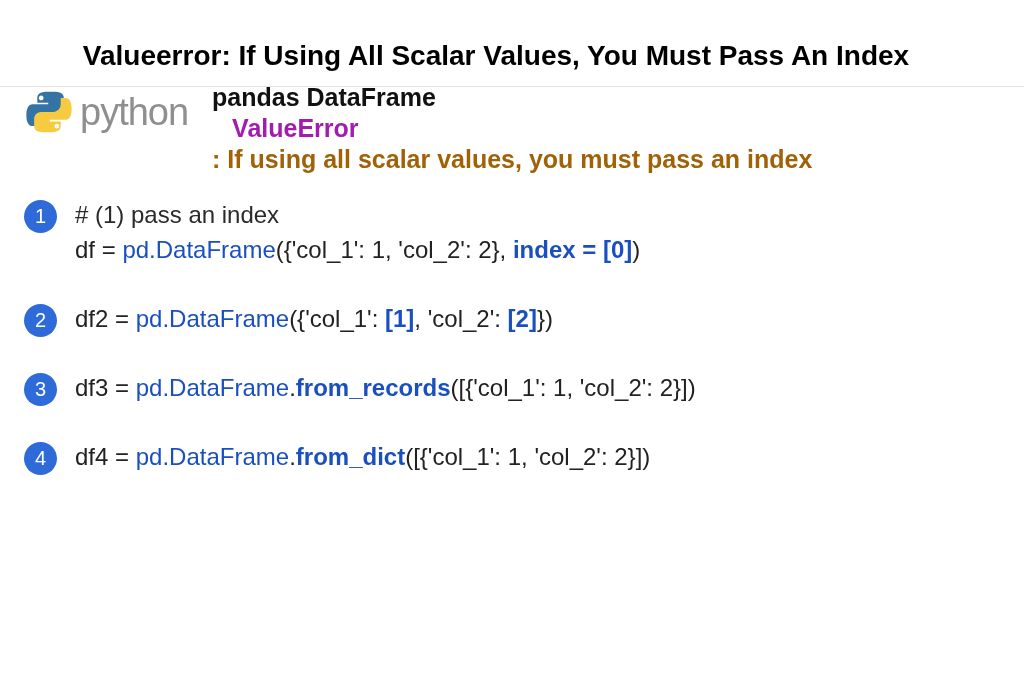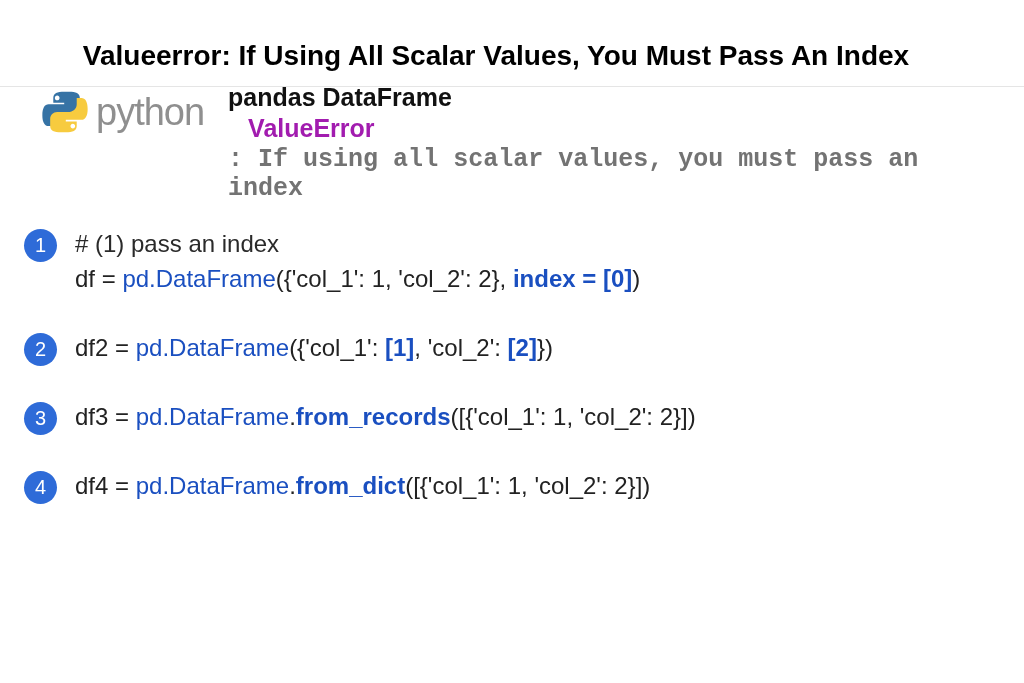--- a/index.html
+++ b/index.html
@@ -15,42 +15,42 @@
     font-weight: 900;
     font-size: 28px;
     color: #000;
     padding: 38px 112px 12px 80px;
     line-height: 1.3;
     border-bottom: 1px solid #e5e5e5;
   }
   .header-row {
     display: flex;
     align-items: flex-start;
-    padding: 4px 24px 18px 40px;
+    padding: 4px 24px 18px 24px;
     gap: 24px;
     margin-top: -18px;
   }
   .logo-block {
     display: flex;
     align-items: center;
     gap: 6px;
     flex-shrink: 0;
     margin-top: 14px;
   }
   .python-logo svg { width: 50px; height: 50px; display:block; }
   .python-word {
     color: #8f8f8f;
     font-size: 38px;
     font-weight: 400;
     letter-spacing: -1px;
   }
   .header-text { margin-top: 10px; font-size: 25px; font-weight: 700; }
   .header-text .h1 { color: #111; }
   .header-text .h2 { color: #a21caf; margin-top: 2px; margin-left: 20px; }
-  .header-text .h3 { color: #737373; margin-top: 2px; font-family: Liberation Mono, monospace; }
+  .header-text .h3 { color: #a16207; margin-top: 2px; }
   .examples {
     padding: 6px 24px 0 24px;
   }
   .example {
     display: flex;
     align-items: flex-start;
     gap: 18px;
     margin-bottom: 34px;
   }
   .bullet {

